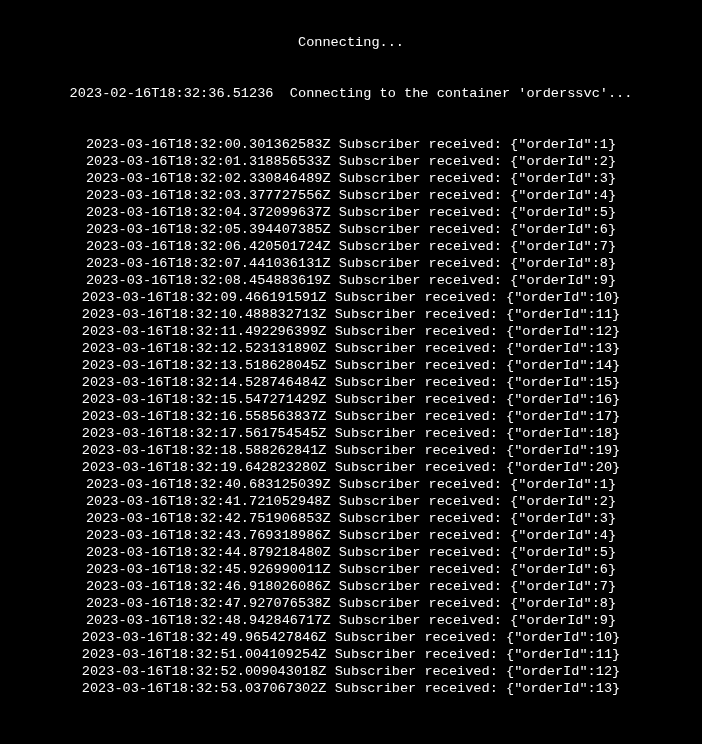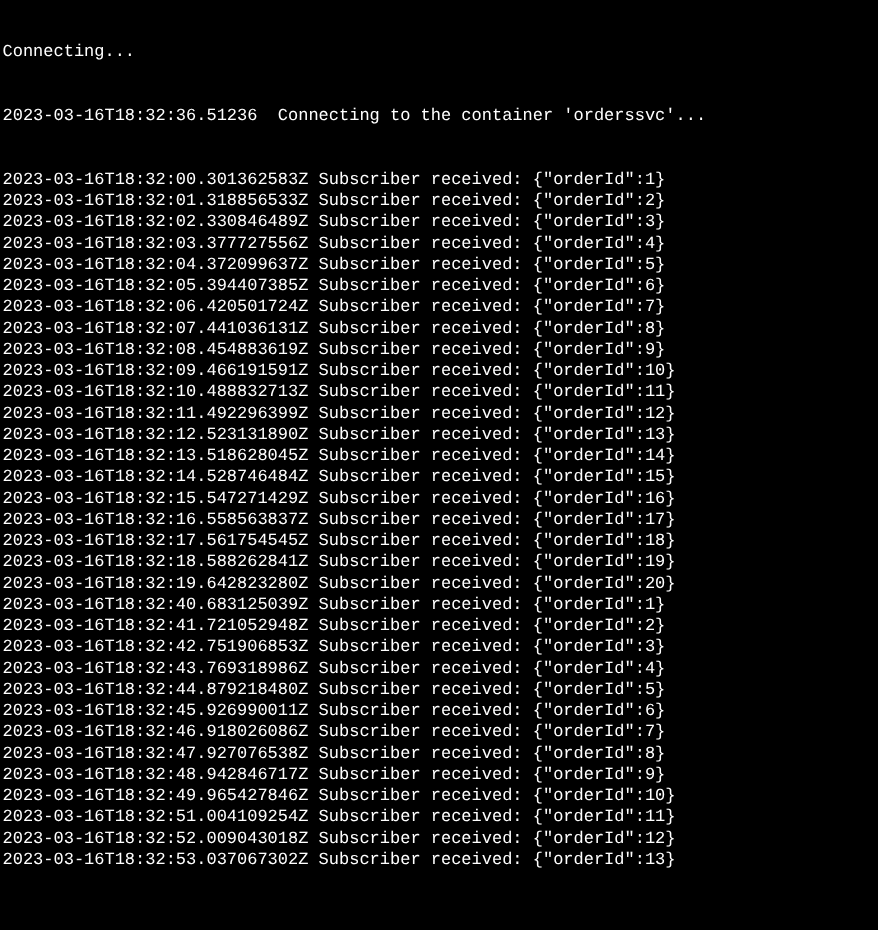--- a/index.html
+++ b/index.html
@@ -13,22 +13,23 @@
     width: 702px;
     height: 744px;
     overflow: hidden;
   }
   .terminal {
     padding: 0px 2px;
     white-space: pre;
   }
   .line {
     white-space: pre;
+    text-align: center;
   }
 </style>
 </head>
 <body>
 
 <div class="terminal">
   <div class="line">Connecting...</div>
-  <div class="line">2023-03-16T18:32:36.51236  Connecting to the container 'orderssvc'...</div>
+  <div class="line">2023-02-16T18:32:36.51236  Connecting to the container 'orderssvc'...</div>
   <div id="log-container"><div class="line">2023-03-16T18:32:00.301362583Z Subscriber received: {"orderId":1}</div><div class="line">2023-03-16T18:32:01.318856533Z Subscriber received: {"orderId":2}</div><div class="line">2023-03-16T18:32:02.330846489Z Subscriber received: {"orderId":3}</div><div class="line">2023-03-16T18:32:03.377727556Z Subscriber received: {"orderId":4}</div><div class="line">2023-03-16T18:32:04.372099637Z Subscriber received: {"orderId":5}</div><div class="line">2023-03-16T18:32:05.394407385Z Subscriber received: {"orderId":6}</div><div class="line">2023-03-16T18:32:06.420501724Z Subscriber received: {"orderId":7}</div><div class="line">2023-03-16T18:32:07.441036131Z Subscriber received: {"orderId":8}</div><div class="line">2023-03-16T18:32:08.454883619Z Subscriber received: {"orderId":9}</div><div class="line">2023-03-16T18:32:09.466191591Z Subscriber received: {"orderId":10}</div><div class="line">2023-03-16T18:32:10.488832713Z Subscriber received: {"orderId":11}</div><div class="line">2023-03-16T18:32:11.492296399Z Subscriber received: {"orderId":12}</div><div class="line">2023-03-16T18:32:12.523131890Z Subscriber received: {"orderId":13}</div><div class="line">2023-03-16T18:32:13.518628045Z Subscriber received: {"orderId":14}</div><div class="line">2023-03-16T18:32:14.528746484Z Subscriber received: {"orderId":15}</div><div class="line">2023-03-16T18:32:15.547271429Z Subscriber received: {"orderId":16}</div><div class="line">2023-03-16T18:32:16.558563837Z Subscriber received: {"orderId":17}</div><div class="line">2023-03-16T18:32:17.561754545Z Subscriber received: {"orderId":18}</div><div class="line">2023-03-16T18:32:18.588262841Z Subscriber received: {"orderId":19}</div><div class="line">2023-03-16T18:32:19.642823280Z Subscriber received: {"orderId":20}</div><div class="line">2023-03-16T18:32:40.683125039Z Subscriber received: {"orderId":1}</div><div class="line">2023-03-16T18:32:41.721052948Z Subscriber received: {"orderId":2}</div><div class="line">2023-03-16T18:32:42.751906853Z Subscriber received: {"orderId":3}</div><div class="line">2023-03-16T18:32:43.769318986Z Subscriber received: {"orderId":4}</div><div class="line">2023-03-16T18:32:44.879218480Z Subscriber received: {"orderId":5}</div><div class="line">2023-03-16T18:32:45.926990011Z Subscriber received: {"orderId":6}</div><div class="line">2023-03-16T18:32:46.918026086Z Subscriber received: {"orderId":7}</div><div class="line">2023-03-16T18:32:47.927076538Z Subscriber received: {"orderId":8}</div><div class="line">2023-03-16T18:32:48.942846717Z Subscriber received: {"orderId":9}</div><div class="line">2023-03-16T18:32:49.965427846Z Subscriber received: {"orderId":10}</div><div class="line">2023-03-16T18:32:51.004109254Z Subscriber received: {"orderId":11}</div><div class="line">2023-03-16T18:32:52.009043018Z Subscriber received: {"orderId":12}</div><div class="line">2023-03-16T18:32:53.037067302Z Subscriber received: {"orderId":13}</div></div>
 </div>
 
 </body></html>

